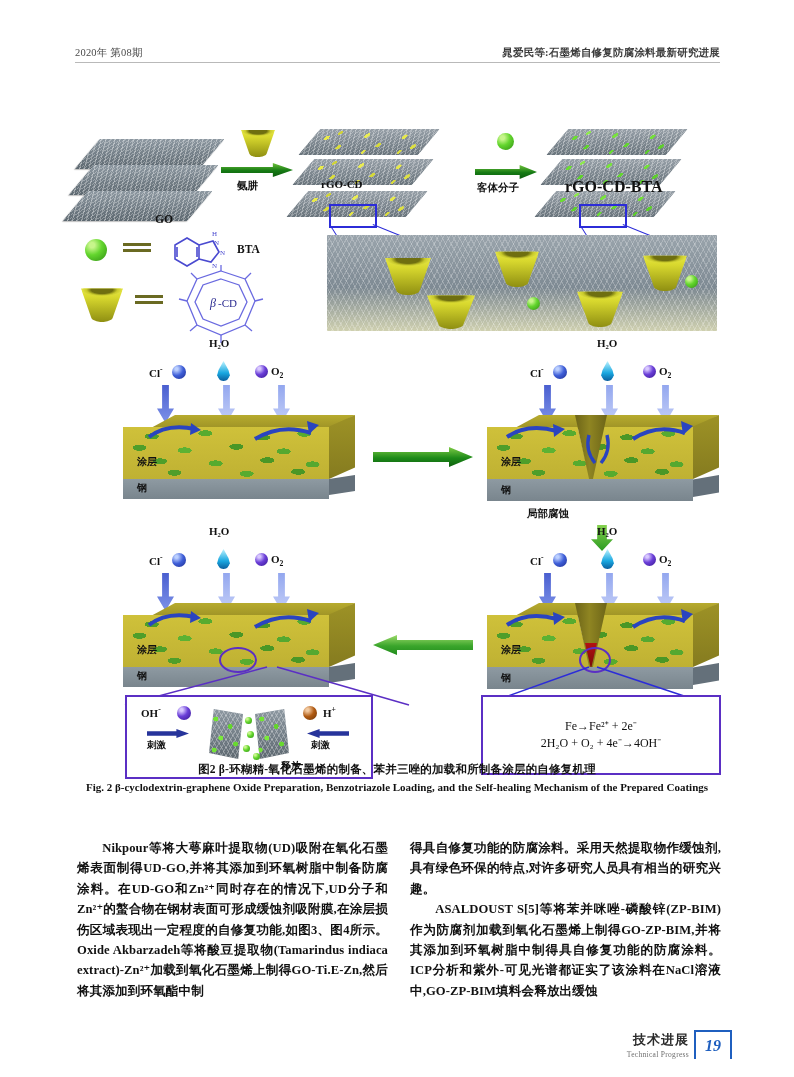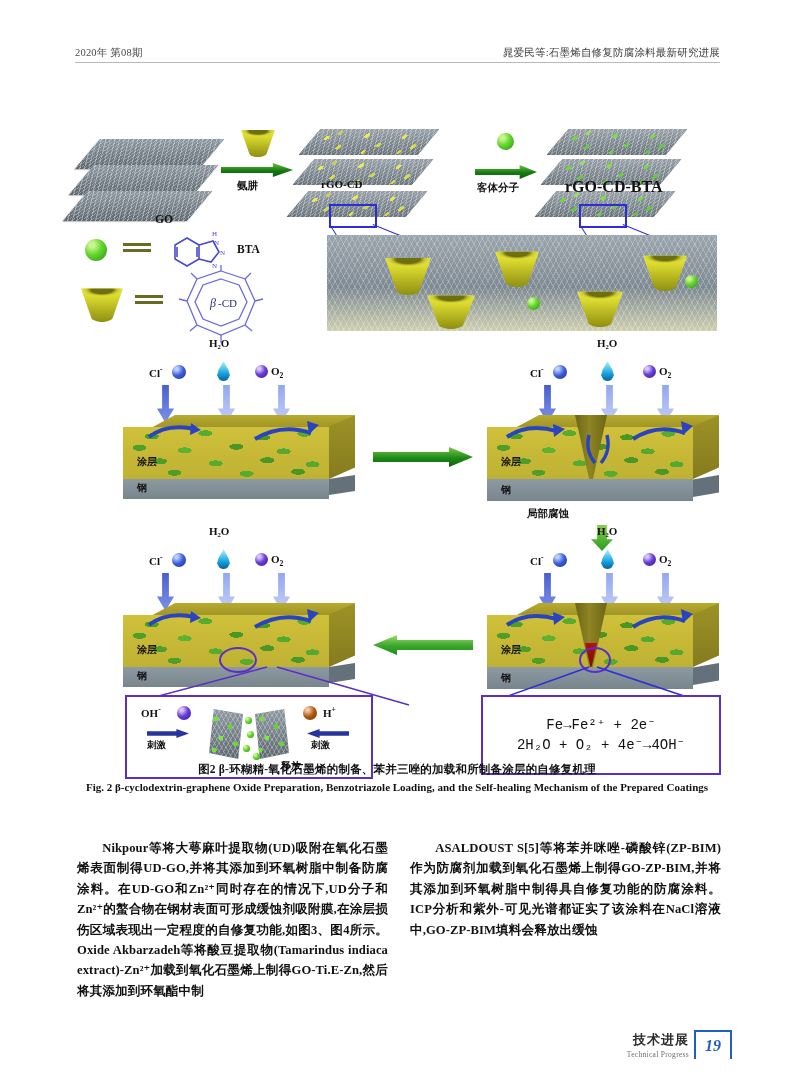--- a/index.html
+++ b/index.html
@@ -12,21 +12,21 @@
     overflow:hidden;
   }
   .page { position:relative; width:794px; height:1077px; }
 
   
   .runhead {
     position:absolute; left:75px; top:46px; width:645px;
     display:flex; justify-content:space-between; align-items:flex-end;
     font-size:10.5px; color:#4a4a4a; letter-spacing:.2px;
   }
-  .runhead .right { font-weight:normal; color:#3b3b3b;text-align:right; }
+  .runhead .right { font-weight:bold; color:#3b3b3b;text-align:right; }
   .runrule { position:absolute; left:75px; top:62px; width:645px; height:1px; background:#b9b9b9; }
 
   
   .intro {
     position:absolute; left:77px; top:80px; width:645px;
     font-size:14.5px; font-weight:bold; letter-spacing:.4px;
   }
 
   
   .figure { position:absolute; left:77px; top:107px; width:640px; height:650px; }
@@ -188,21 +188,21 @@
     background:
       radial-gradient(circle at 18% 62%, rgba(220,222,60,.0) 0 0, transparent 0),
       repeating-linear-gradient(62deg, rgba(255,255,255,.22) 0 1px, transparent 1px 5px),
       repeating-linear-gradient(-62deg, rgba(255,255,255,.22) 0 1px, transparent 1px 5px),
       linear-gradient(180deg,#9aa4ac 0%, #7e8a93 55%, #cfd0b0 100%);
     overflow:hidden;
   }
 
   
   .pbox { position:absolute; border:2px solid #5b2fc4; background:#fff; }
-  .eqline { font-family:Liberation Mono, monospace; font-size:14px; text-align:center; line-height:1.45; }
+  .eqline { font-family:Liberation Serif, serif; font-size:12px; text-align:center; line-height:1.45; }
 
   
   .darr { position:absolute; height:9px; background:#27349b;
           clip-path: polygon(0 25%, 70% 25%, 70% 0, 100% 50%, 70% 100%, 70% 75%, 0 75%); }
   .darr.l { clip-path: polygon(100% 25%, 30% 25%, 30% 0, 0 50%, 30% 100%, 30% 75%, 100% 75%); }
 
   
   .flake {
     position:absolute;
     background:
@@ -559,20 +559,21 @@
   <div class="caption">
     <div class="cap-cn">图2  β-环糊精-氧化石墨烯的制备、苯并三唑的加载和所制备涂层的自修复机理</div>
     <div class="cap-en">Fig. 2  β-cyclodextrin-graphene Oxide Preparation, Benzotriazole Loading, and the Self-healing Mechanism of the Prepared Coatings</div>
   </div>
 
   <div class="cols">
     <div class="col">
       <p class="indent">Nikpour等将大萼麻叶提取物(UD)吸附在氧化石墨烯表面制得UD-GO,并将其添加到环氧树脂中制备防腐涂料。在UD-GO和Zn²⁺同时存在的情况下,UD分子和Zn²⁺的螯合物在钢材表面可形成缓蚀剂吸附膜,在涂层损伤区域表现出一定程度的自修复功能,如图3、图4所示。Oxide Akbarzadeh等将酸豆提取物(Tamarindus indiaca extract)-Zn²⁺加载到氧化石墨烯上制得GO-Ti.E-Zn,然后将其添加到环氧酯中制</p>
     </div>
     <div class="col">
+      <p>得具自修复功能的防腐涂料。采用天然提取物作缓蚀剂,具有绿色环保的特点,对许多研究人员具有相当的研究兴趣。</p>
       <p class="indent">ASALDOUST S[5]等将苯并咪唑-磷酸锌(ZP-BIM)作为防腐剂加载到氧化石墨烯上制得GO-ZP-BIM,并将其添加到环氧树脂中制得具自修复功能的防腐涂料。ICP分析和紫外-可见光谱都证实了该涂料在NaCl溶液中,GO-ZP-BIM填料会释放出缓蚀</p>
     </div>
   </div>
 
   <div class="footer">
     <div class="foot-txt">
       <div class="foot-cn">技术进展</div>
       <div class="foot-en">Technical Progress</div>
     </div>
     <div class="foot-num">19</div>

